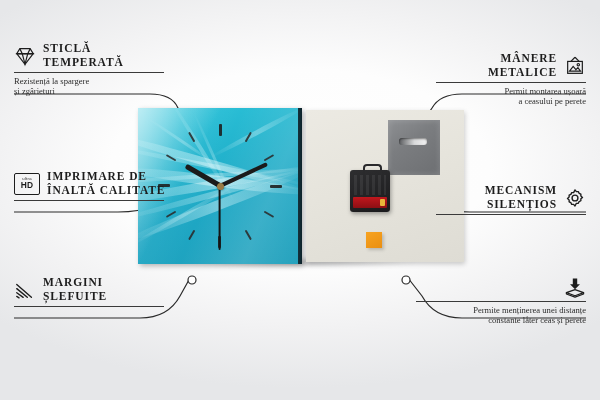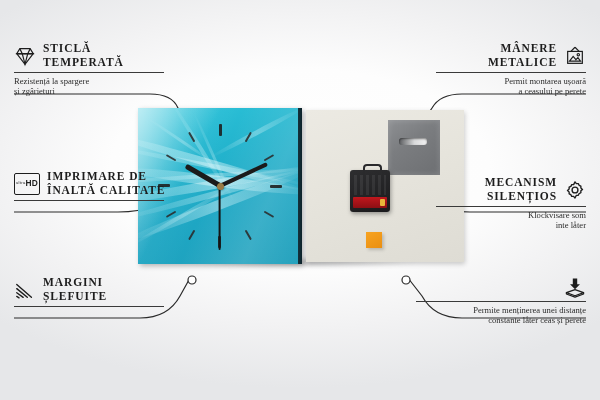--- a/index.html
+++ b/index.html
@@ -96,21 +96,21 @@
   }
   .callout.left .ttl{text-align:left;}
   .callout.right .ttl{text-align:right;}
   .rule{height:1px;background:#3a3a3a;margin:3px 0 3px 0;}
   .desc{font-size:8.6px;line-height:10.4px;color:#2c2c2c;white-space:pre-line;}
   .callout.right .desc{text-align:right;}
   .ico{width:22px;height:22px;flex:0 0 22px;display:block;}
   .ico svg{display:block;width:22px;height:22px;}
   .hdbox{
     width:24px;height:20px;border:1.4px solid #1d1d1d;border-radius:2px;
-    display:flex;flex-direction:row;align-items:center;justify-content:center;flex:0 0 24px;
+    display:flex;flex-direction:column;align-items:center;justify-content:center;flex:0 0 24px;
   }
   .hdbox .u{font-size:4.2px;letter-spacing:.3px;color:#1d1d1d;line-height:4.4px;font-family:"Liberation Sans",sans-serif;}
   .hdbox .h{font-size:8.4px;font-weight:700;letter-spacing:.2px;color:#1d1d1d;line-height:8.6px;font-family:"Liberation Sans",sans-serif;}
 </style>
 </head>
 <body>
 
 <div id="stage">
 
   <svg id="wires" viewBox="0 0 600 400">
@@ -251,54 +251,52 @@
               <path d="M3 15 L10 20"></path>
               <path d="M3 19 L5.5 20.5"></path>
         </g>
           </svg>
       </span>
       <span class="ttl"><span>MARGINI</span><br><span>ȘLEFUITE</span></span>
     </div>
     <div class="rule"></div>
   </div>
 
-  <div class="callout right" style="left:436px;top:42px;width:150px;">
+  <div class="callout right" style="left:436px;top:52px;width:150px;">
     <div class="head">
       <span class="ttl"><span>MÂNERE</span><br><span>METALICE</span></span>
       <span class="ico">
         <svg viewBox="0 0 24 24">
             <g fill="none" stroke="#1d1d1d" stroke-width="1.3">
           <rect x="4" y="7" width="16" height="13"></rect>
           <path d="M12 2.5 7.5 7M12 2.5 16.5 7"></path>
           <path d="M6 17.5 10 12.5l3 3.4 2.2-2.2L18 17.5z"></path>
           <circle cx="15.6" cy="10.6" r="1.3"></circle>
         </g>
           </svg>
       </span>
     </div>
     <div class="rule"></div>
     <div class="desc">Permit montarea ușoară
 a ceasului pe perete</div>
   </div>
 
-  <div class="callout right" style="left:436px;top:176px;width:150px;">
+  <div class="callout right" style="left:436px;top:184px;width:150px;">
     <div class="head">
       <span class="ttl"><span>MECANISM</span><br><span>SILENȚIOS</span></span>
       <span class="ico">
         <svg viewBox="0 0 24 24">
             <g fill="none" stroke="#1d1d1d" stroke-width="1.5">
           <path d="M12 3.2 13.5 5h2.1l.9 1.9 1.9.9v2.1l1.8 1.5-1.8 1.5v2.1l-1.9.9-.9 1.9h-2.1L12 20.8 10.5 19H8.4l-.9-1.9-1.9-.9v-2.1L3.8 12.6 5.6 11V8.9l1.9-.9.9-1.9h2.1z" stroke-linejoin="round"></path>
           <circle cx="12" cy="12" r="3.2"></circle>
         </g>
           </svg>
       </span>
     </div>
     <div class="rule"></div>
-    <div class="desc">Klockvisare som
-inte låter</div>
   </div>
 
   <div class="callout right" style="left:416px;top:276px;width:170px;">
     <div class="head">
       <span class="ico">
         <svg viewBox="0 0 24 24">
             <g fill="none" stroke="#1d1d1d" stroke-width="1.3" stroke-linejoin="round">
           <path d="M9.6 2.8h4.8v6.2h3L12 14.4 6.6 9h3z" fill="#1d1d1d" stroke="none"></path>
           <path d="M12 14.8 2.6 18.2 12 21.6l9.4-3.4z"></path>
           <path d="M2.6 18.2v1.4L12 23l9.4-3.4v-1.4"></path>

